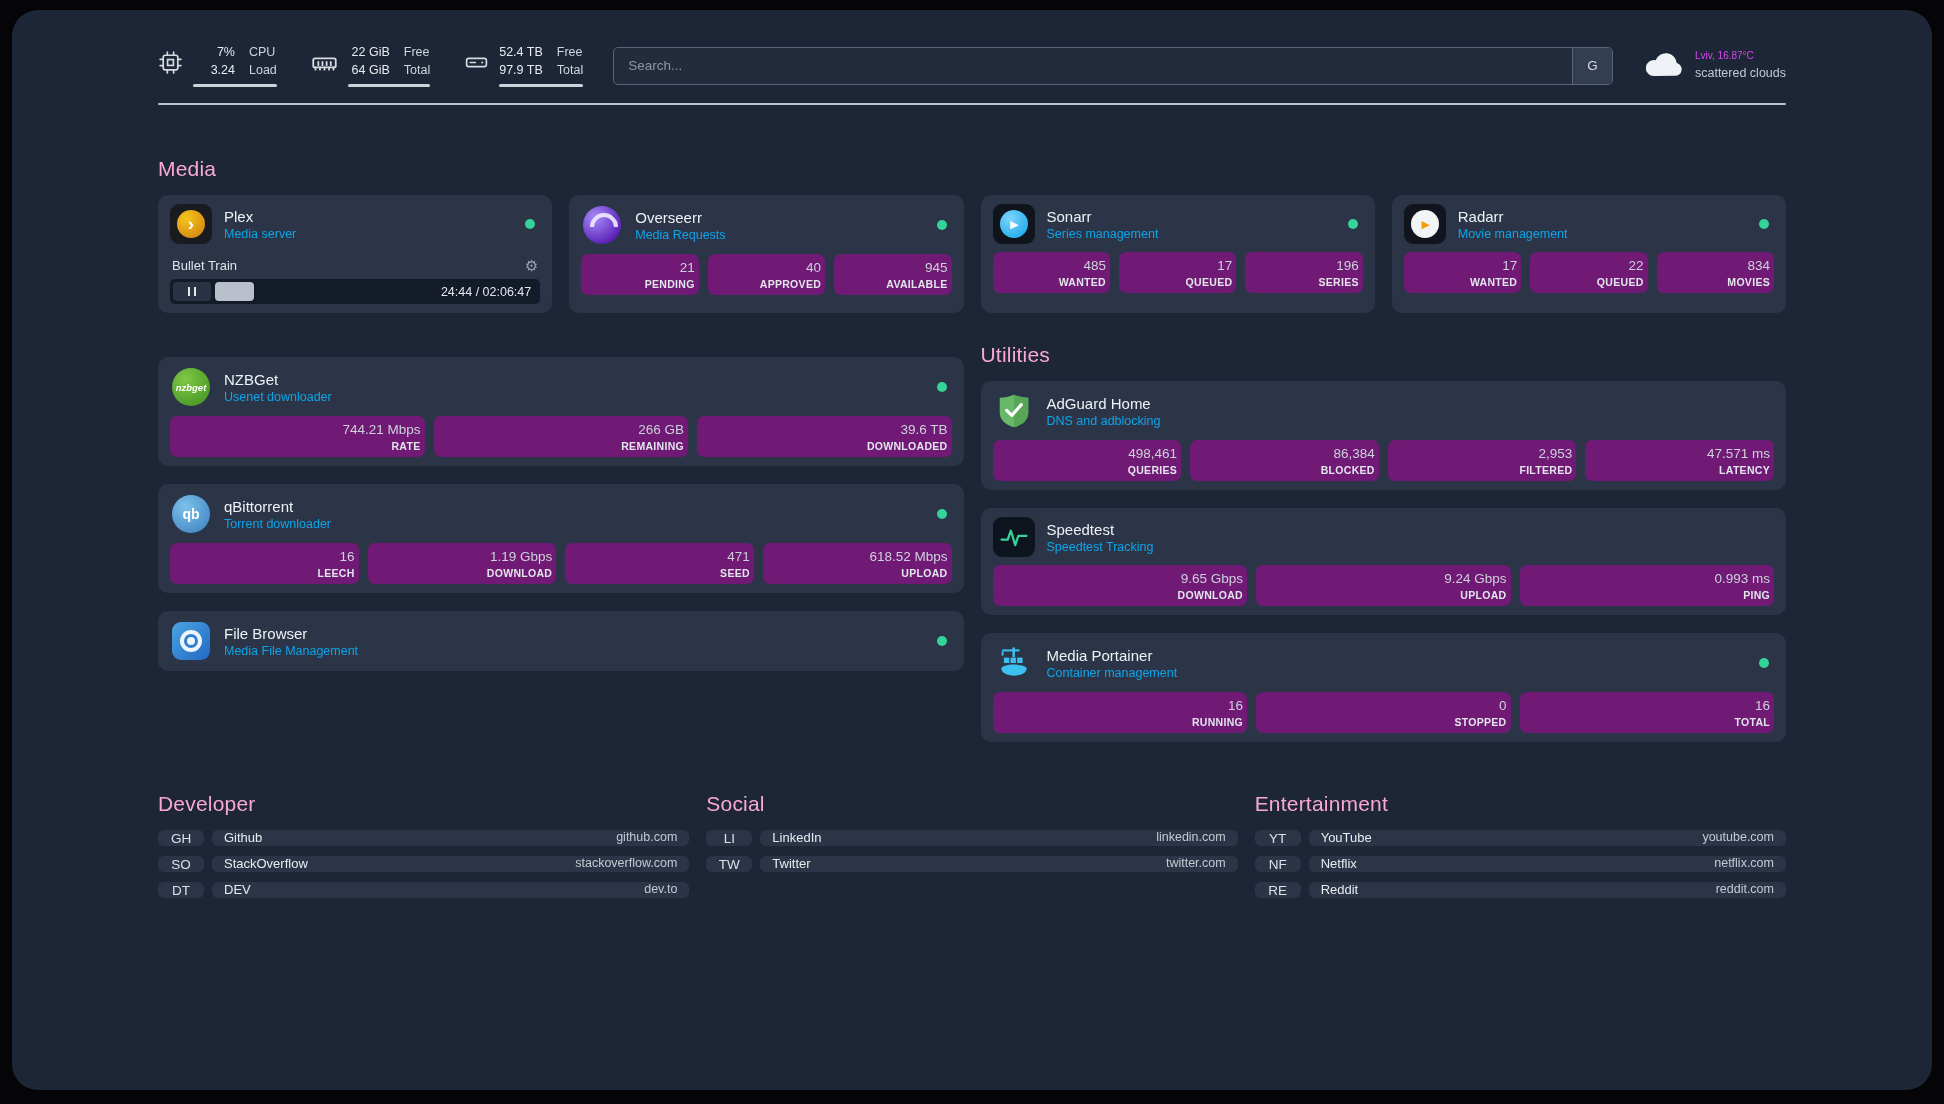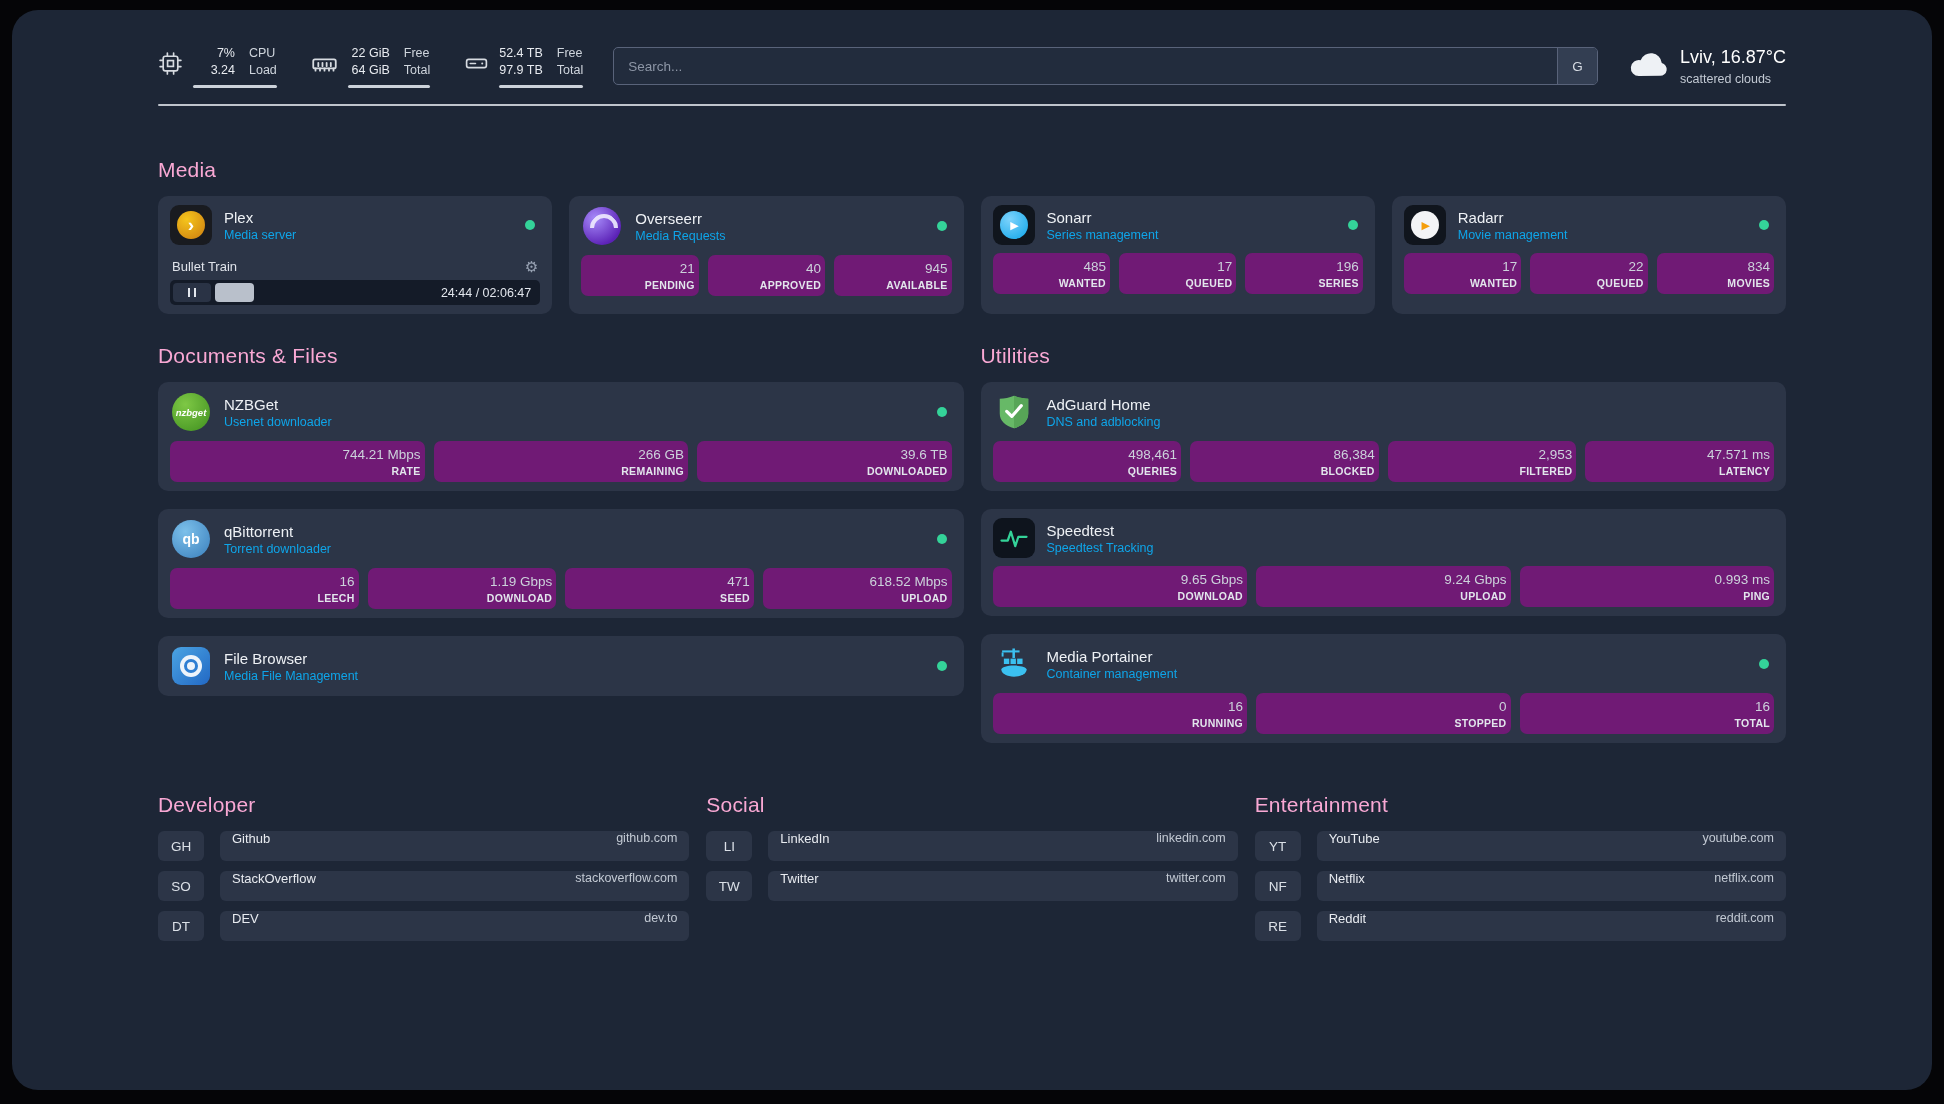--- a/index.html
+++ b/index.html
@@ -21,21 +21,21 @@
   .res-bar{height:3px;background:#ccd2da;border-radius:2px;margin-top:5px;width:100%}
   .res-body{display:flex;flex-direction:column}
 
   .searchwrap{flex:1;display:flex;height:38px;border:1px solid #59637a;border-radius:5px;overflow:hidden;background:#222c3d}
   .search-input{flex:1;background:transparent;border:none;outline:none;color:#cdd3dc;font-size:13.5px;padding:0 14px;font-family:"Liberation Sans",sans-serif}
   .search-input::placeholder{color:#8d96a6}
   .search-btn{width:40px;display:flex;align-items:center;justify-content:center;background:#333e52;color:#d6dbe3;font-size:13.5px;border-left:1px solid #59637a;cursor:pointer}
 
   .weather{display:flex;align-items:center;gap:12px;color:#e6e9ee}
   .weather-text{display:flex;flex-direction:column;line-height:1.45}
-  .weather-loc{font-size:18px;color:#ffffff}
+  .weather-loc{font-size:10px;color:#d946ef}
   .weather-cond{font-size:12.5px;color:#c3cad4}
 
   .divider{height:2px;background:#dce0e6;opacity:.85;margin-top:16px;border:none;border-radius:1px}
 
   
   .section-title{color:#f9a8d4;font-size:21px;font-weight:400;letter-spacing:.2px}
   .media-section{margin-top:52px}
   .media-grid{display:grid;grid-template-columns:repeat(4,1fr);gap:17px;margin-top:14px}
   .two-col{display:grid;grid-template-columns:1fr 1fr;gap:17px;margin-top:30px;align-items:start}
   .col-stack{display:flex;flex-direction:column;gap:18px;margin-top:14px}
@@ -59,21 +59,21 @@
   .player-bar{display:flex;align-items:center;margin-top:6px;background:#141b28;border-radius:5px;height:25px;padding:3px}
   .pause-btn{width:38px;height:19px;background:#2a3345;border-radius:4px;display:flex;align-items:center;justify-content:center;cursor:pointer;gap:3px}
   .pause-glyph{width:8px;height:9px;border-left:2.5px solid #e3e7ed;border-right:2.5px solid #e3e7ed}
   .player-track{flex:1;height:19px;position:relative;margin:0 8px 0 4px}
   .player-fill{position:absolute;left:0;top:0;height:19px;width:18%;background:#b9c0cb;border-radius:4px}
   .player-time{color:#e3e7ed;font-size:12.5px;padding-right:6px;white-space:nowrap}
 
   
   .bm-grid{display:grid;grid-template-columns:1fr 1fr 1fr;gap:17px;margin-top:50px;padding-bottom:40px;align-items:start}
   .bm-rows{display:flex;flex-direction:column;gap:10px;margin-top:14px}
-  .bm-row{display:flex;gap:16px;height:30px;cursor:pointer}
+  .bm-row{display:flex;gap:8px;height:16px;cursor:pointer}
   .bm-abbr{width:46px;background:#2c3547;border-radius:6px;display:flex;align-items:center;justify-content:center;color:#dbe0e7;font-size:13.5px;flex:0 0 46px}
   .bm-main{flex:1;background:#2c3547;border-radius:6px;display:flex;justify-content:space-between;padding:0 12px}
   .bm-name{color:#e8ebf0;font-size:13px}
   .bm-url{color:#c3cad4;font-size:12.5px}
 
   
   .icon-sq{width:40px;height:40px;border-radius:9px;display:flex;align-items:center;justify-content:center}
   .icon-plex{background:#191b20}
   .plex-circ{width:28px;height:28px;border-radius:50%;background:radial-gradient(circle at 35% 30%,#f5c51c,#cc7c10);display:flex;align-items:center;justify-content:center;color:#fff;font-size:19px;font-weight:700;line-height:1;padding-bottom:2px}
   .ov-circ{width:38px;height:38px;border-radius:50%;background:radial-gradient(circle at 32% 30%,#a78bfa,#5b21b6 75%);position:relative;overflow:hidden}
@@ -299,21 +299,20 @@
           </div>
         </div>
       </div>
 
     </div>
   </section>
 
   <div class="two-col">
 
     <section>
-      <h2 class="section-title">Documents &amp; Files</h2>
       <div class="col-stack">
 
         <div class="card">
           <div class="svc-head">
             <div class="svc-icon">
               <div class="nz-circ">nzbget</div>
             </div>
             <div class="svc-meta">
               <div class="svc-name">NZBGet</div>
               <div class="svc-sub">Usenet downloader</div>

